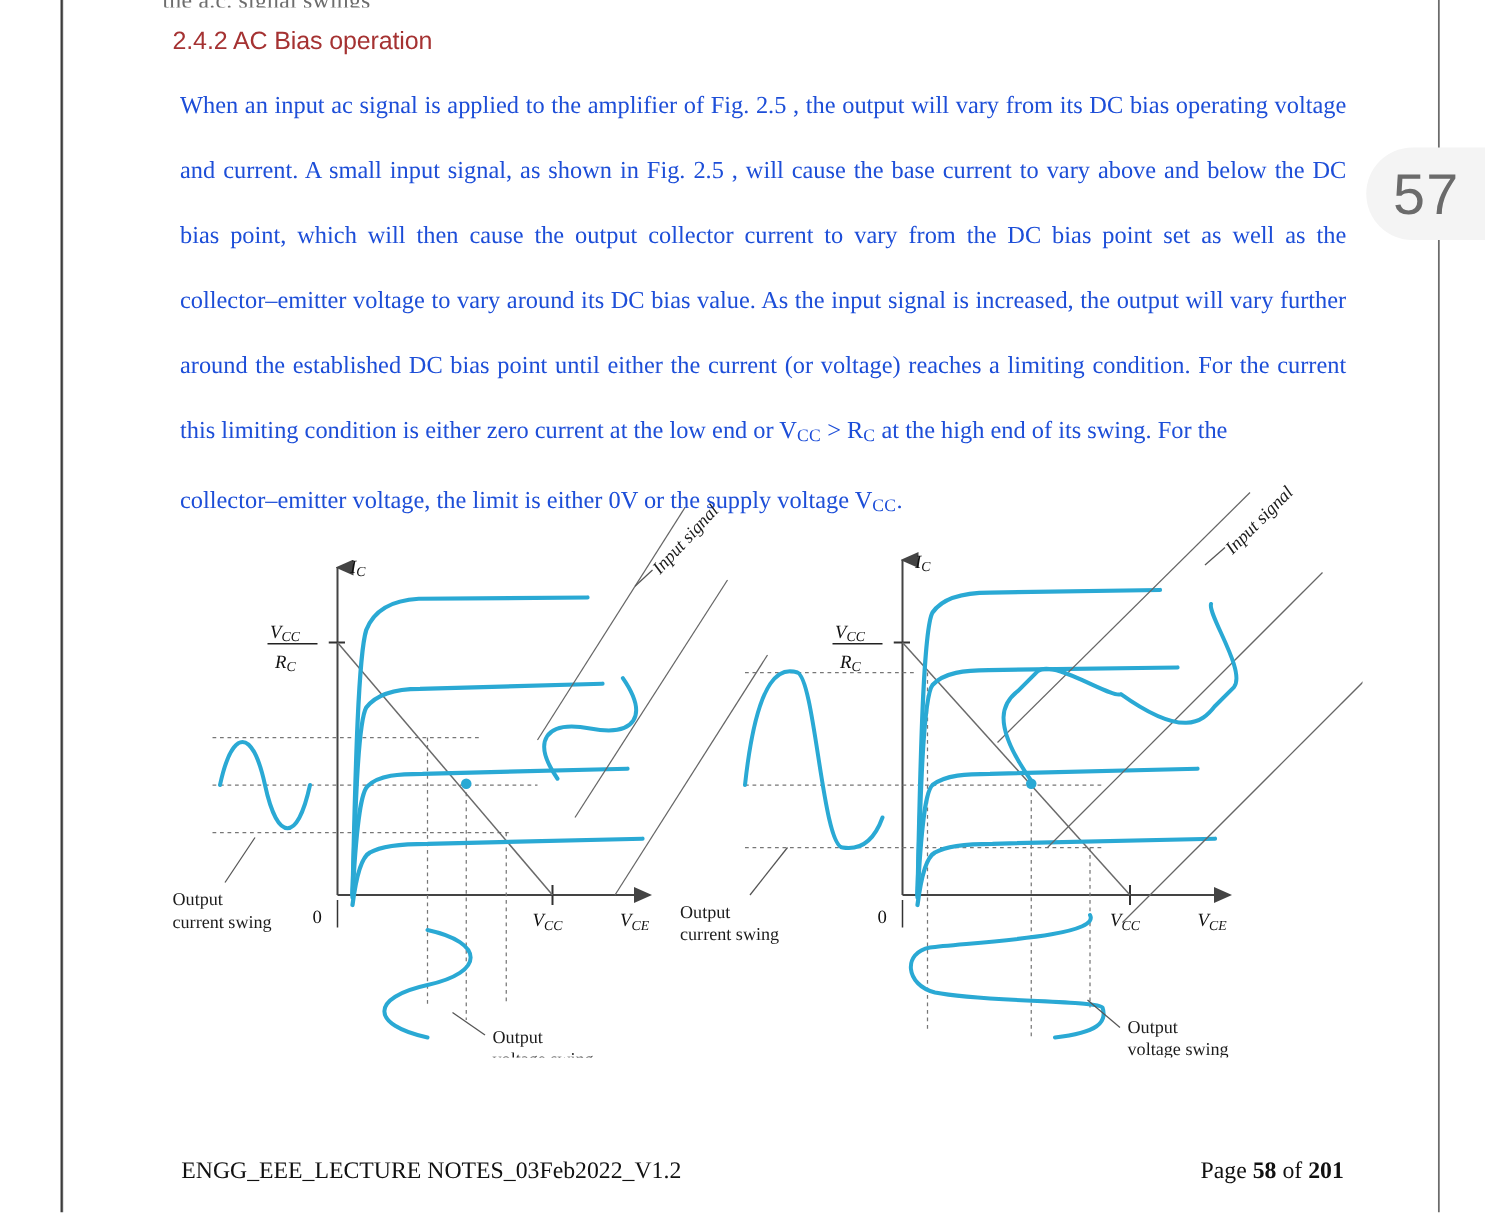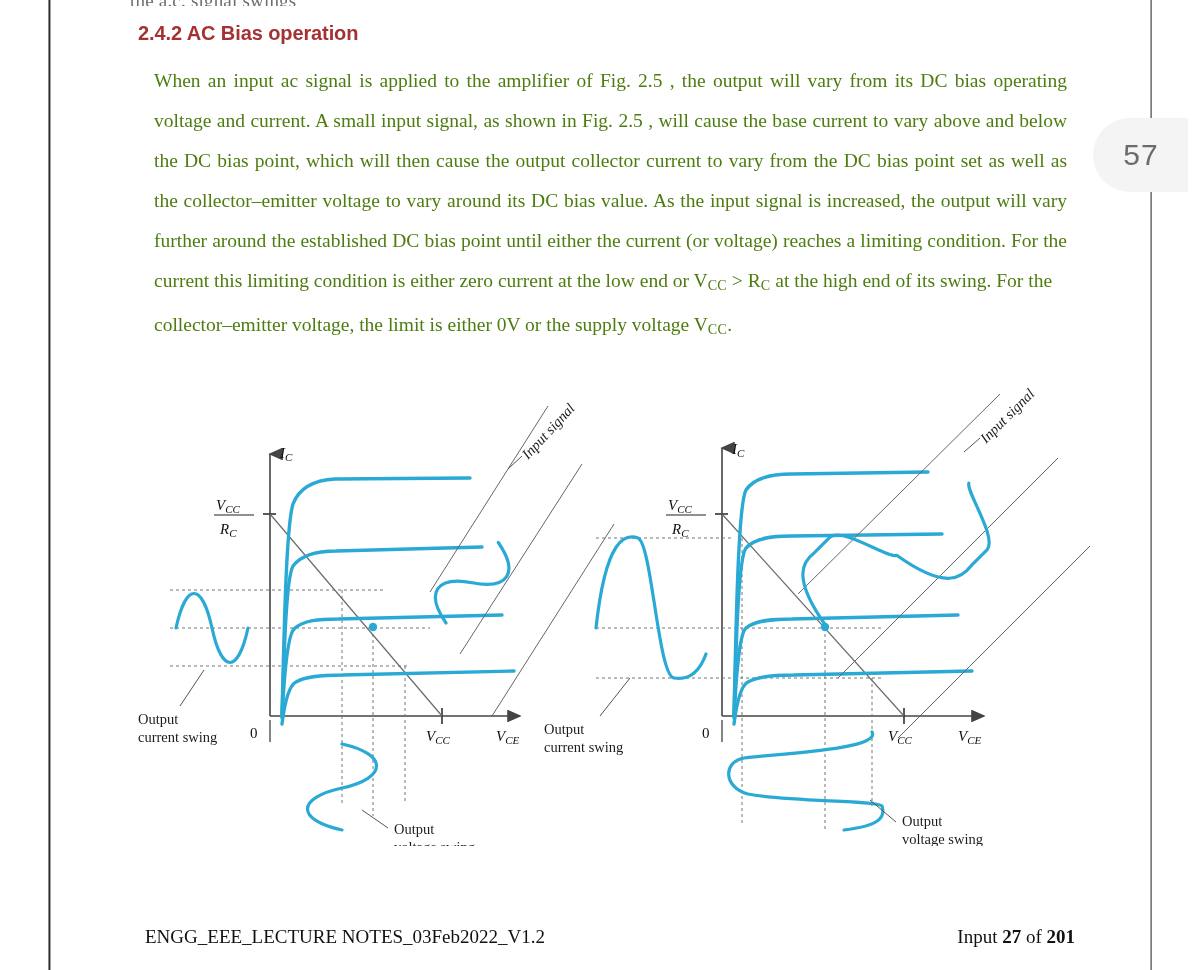--- a/index.html
+++ b/index.html
@@ -53,32 +53,32 @@
     position: absolute;
     left: 138px;
     top: 22px;
     width: 945px;
   }
 
   h2#heading {
     margin: 0 0 14px 0;
     font-family: "Liberation Sans", sans-serif;
     font-size: 20px;
-    font-weight: bold;
+    font-weight: normal;
     color: #a53232;
     letter-spacing: -0.1px;
   }
 
   p.body-par {
-    margin: 16px;
+    margin: 6px;
     font-size: 19.5px;
-    line-height: 40px;
+    line-height: 52px;
     text-align: justify;
     text-justify: inter-word;
-    color: #4d7c0f;
+    color: #1d4ed8;
   }
   p.body-par .last-line { display: block; text-align: left; }
 
   sub.sc { font-size: 0.72em; vertical-align: -0.22em; letter-spacing: 0.3px; }
 
   
   #figure {
     position: absolute;
     left: 130px;
     top: 386px;
@@ -118,21 +118,21 @@
     left: 1093px;
     top: 118px;
     min-width: 96px;
     height: 74px;
     background: #f4f4f4;
     border-radius: 38px 0 0 38px;
     display: flex;
     align-items: center;
     justify-content: center;
     font-family: "Liberation Sans", sans-serif;
-    font-size: 30px;
+    font-size: 46px;
     color: #6b6b6b;
     letter-spacing: 1px;
   }
 </style>
 </head>
 <body>
 
 <div id="page">
 
   <div class="page-edge left"></div>
@@ -285,18 +285,18 @@
           <line x1="84" y1="129" x2="124" y2="129" stroke="#222" stroke-width="1.2"></line>
           <text x="90" y="148" font-family="'Liberation Serif',serif" font-size="15" font-style="italic" fill="#111">R<tspan font-size="11" dy="3">C</tspan></text>
         </g>
       </g>
     </svg>
   </div>
 
 
   <div id="footer">
     <div class="left">ENGG_EEE_LECTURE NOTES_03Feb2022_V1.2</div>
-    <div class="right"><span>Input </span><b>27</b><span> of </span><b>201</b></div>
+    <div class="right"><span>Page </span><b>58</b><span> of </span><b>201</b></div>
   </div>
 
   <div id="page-badge">57</div>
 
 </div>
 
 </body></html>

